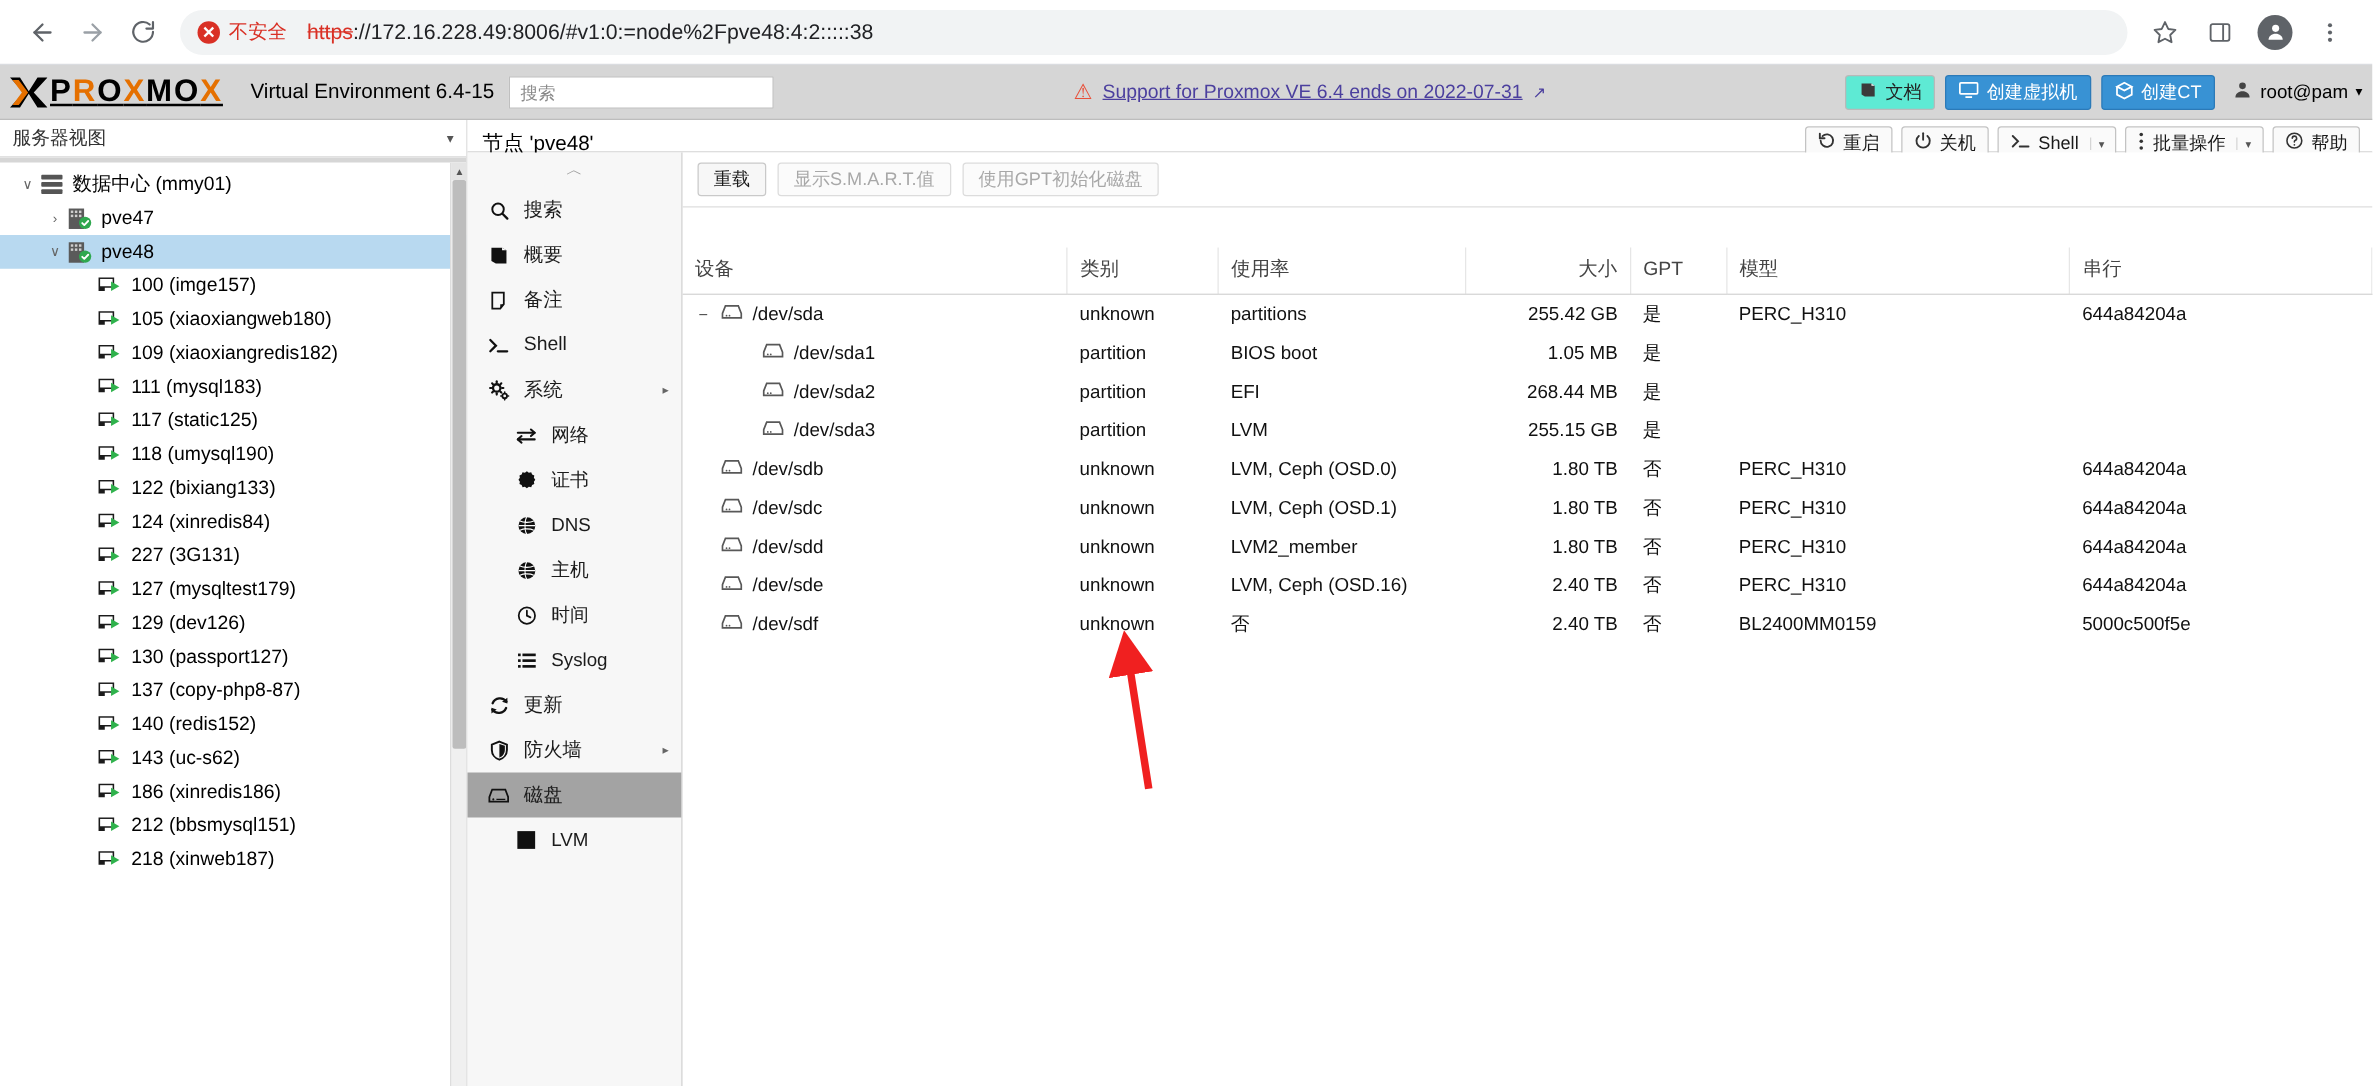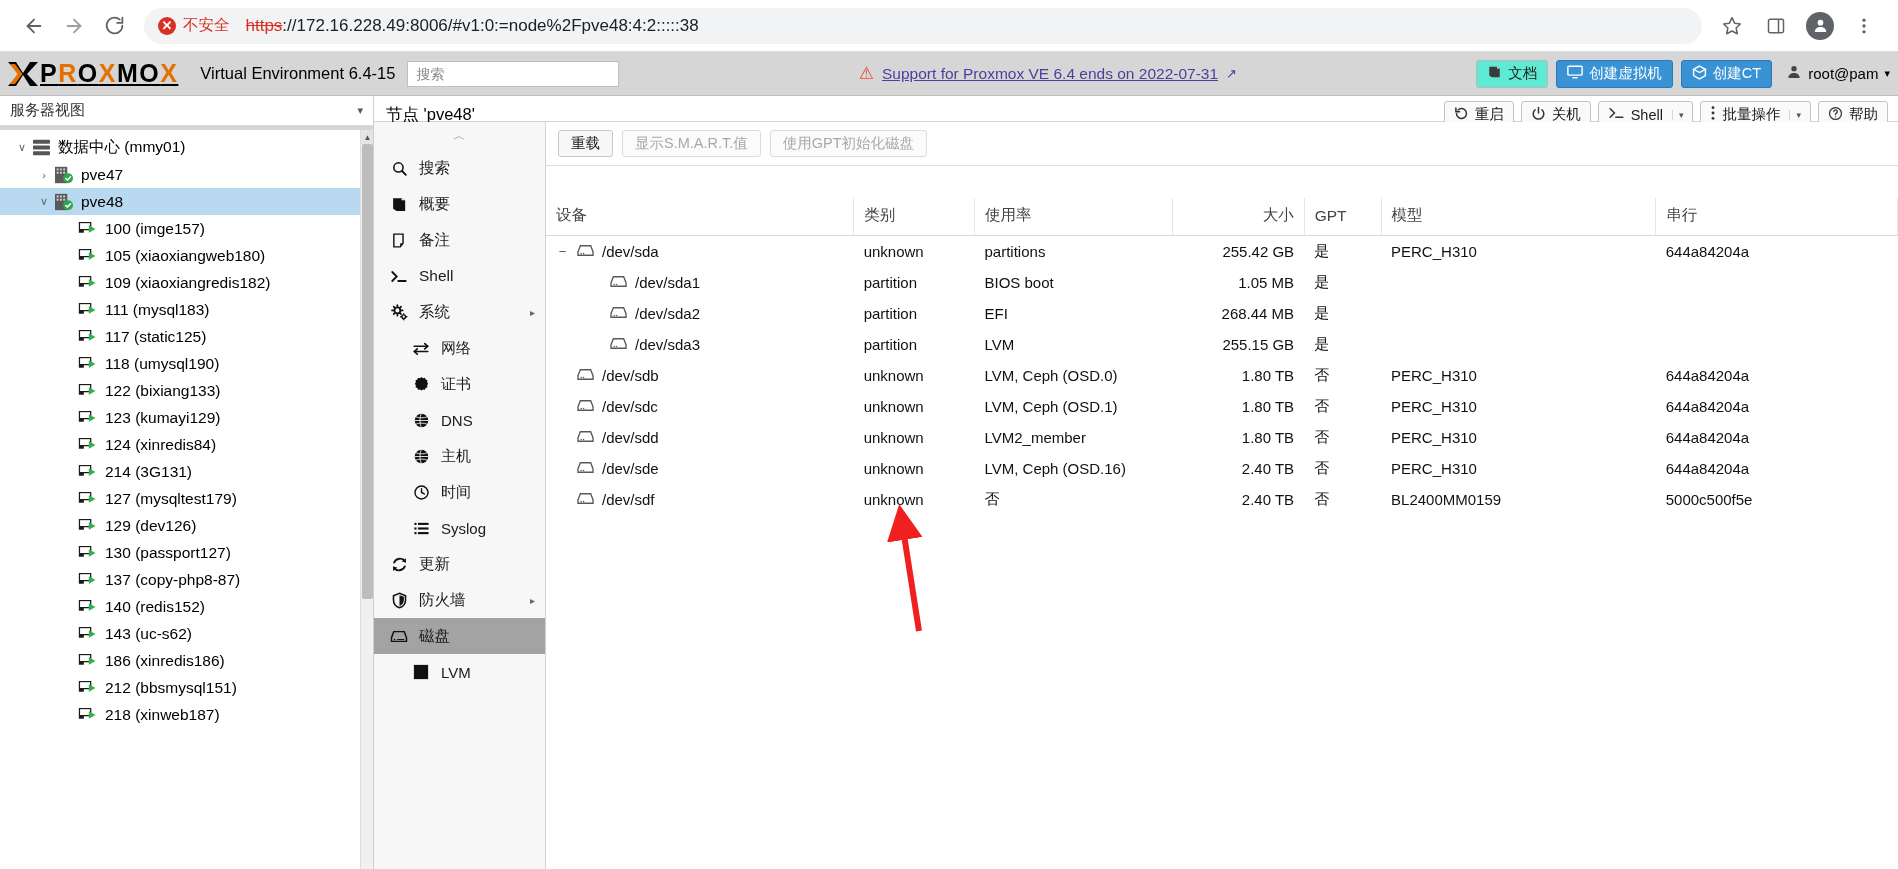--- a/index.html
+++ b/index.html
@@ -516,43 +516,32 @@
           </div>
           <div class="tree-row lvl3">
             <span class="tw"></span>
             <span class="tree-ico">
               <svg width="20" height="16" viewBox="0 0 24 19">
                 <path d="M1 1h15v10H7v3H1z" fill="#1b1b1b"></path>
                 <rect x="2.5" y="2.5" width="12" height="7" fill="#fff"></rect>
                 <polygon points="13,5 21,9.5 13,14" fill="#2fb24c"></polygon>
               </svg>
             </span>
-            <span>123 (kumayi129)</span>
-          </div>
-          <div class="tree-row lvl3">
-            <span class="tw"></span>
-            <span class="tree-ico">
-              <svg width="20" height="16" viewBox="0 0 24 19">
-                <path d="M1 1h15v10H7v3H1z" fill="#1b1b1b"></path>
-                <rect x="2.5" y="2.5" width="12" height="7" fill="#fff"></rect>
-                <polygon points="13,5 21,9.5 13,14" fill="#2fb24c"></polygon>
-              </svg>
-            </span>
             <span>124 (xinredis84)</span>
           </div>
           <div class="tree-row lvl3">
             <span class="tw"></span>
             <span class="tree-ico">
               <svg width="20" height="16" viewBox="0 0 24 19">
                 <path d="M1 1h15v10H7v3H1z" fill="#1b1b1b"></path>
                 <rect x="2.5" y="2.5" width="12" height="7" fill="#fff"></rect>
                 <polygon points="13,5 21,9.5 13,14" fill="#2fb24c"></polygon>
               </svg>
             </span>
-            <span>214 (3G131)</span>
+            <span>227 (3G131)</span>
           </div>
           <div class="tree-row lvl3">
             <span class="tw"></span>
             <span class="tree-ico">
               <svg width="20" height="16" viewBox="0 0 24 19">
                 <path d="M1 1h15v10H7v3H1z" fill="#1b1b1b"></path>
                 <rect x="2.5" y="2.5" width="12" height="7" fill="#fff"></rect>
                 <polygon points="13,5 21,9.5 13,14" fill="#2fb24c"></polygon>
               </svg>
             </span>

